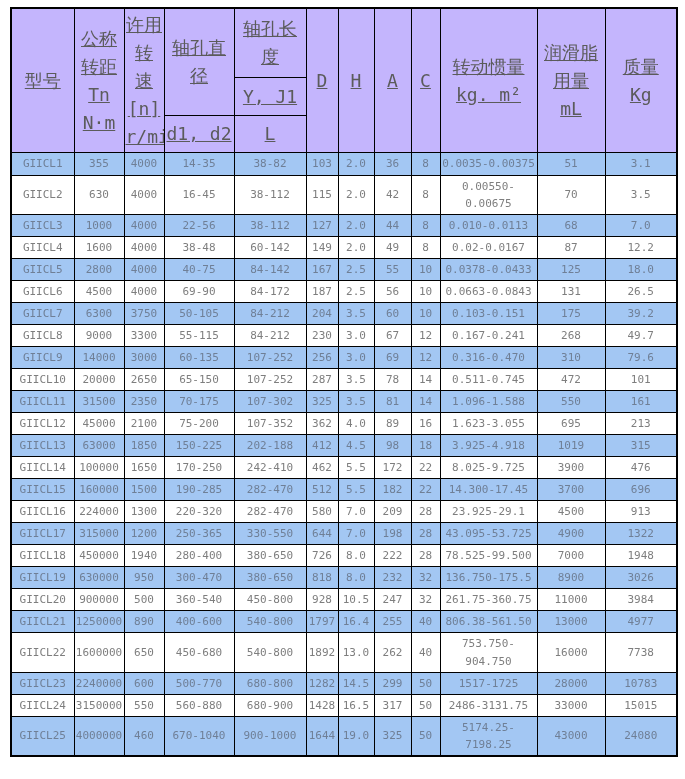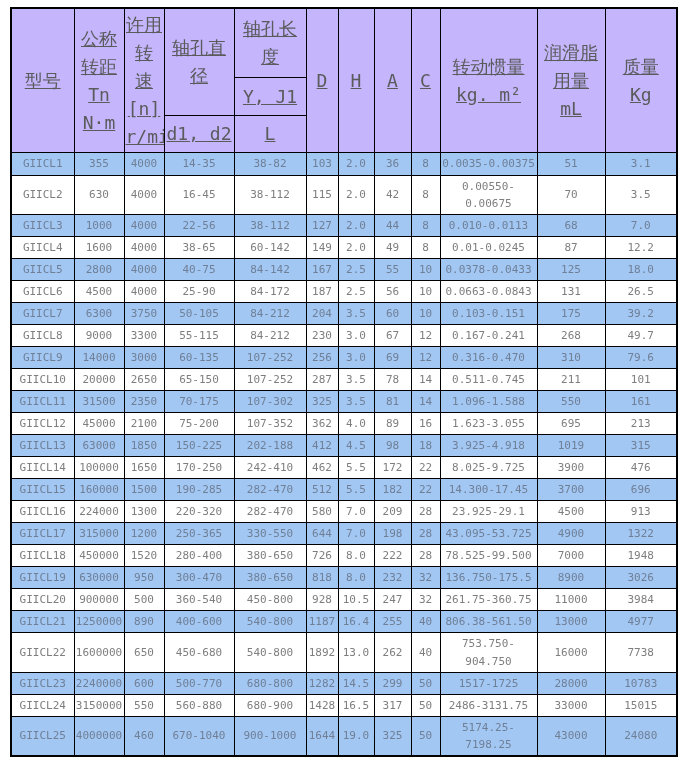--- a/index.html
+++ b/index.html
@@ -141,27 +141,27 @@
           <td>44</td>
           <td>8</td>
           <td>0.010-0.0113</td>
           <td>68</td>
           <td>7.0</td>
         </tr>
         <tr>
           <td>GIICL4</td>
           <td>1600</td>
           <td>4000</td>
-          <td>38-65</td>
+          <td>38-48</td>
           <td>60-142</td>
           <td>149</td>
           <td>2.0</td>
           <td>49</td>
           <td>8</td>
-          <td>0.01-0.0245</td>
+          <td>0.02-0.0167</td>
           <td>87</td>
           <td>12.2</td>
         </tr>
         <tr>
           <td>GIICL5</td>
           <td>2800</td>
           <td>4000</td>
           <td>40-75</td>
           <td>84-142</td>
           <td>167</td>
@@ -169,21 +169,21 @@
           <td>55</td>
           <td>10</td>
           <td>0.0378-0.0433</td>
           <td>125</td>
           <td>18.0</td>
         </tr>
         <tr>
           <td>GIICL6</td>
           <td>4500</td>
           <td>4000</td>
-          <td>25-90</td>
+          <td>69-90</td>
           <td>84-172</td>
           <td>187</td>
           <td>2.5</td>
           <td>56</td>
           <td>10</td>
           <td>0.0663-0.0843</td>
           <td>131</td>
           <td>26.5</td>
         </tr>
         <tr>
@@ -232,21 +232,21 @@
           <td>GIICL10</td>
           <td>20000</td>
           <td>2650</td>
           <td>65-150</td>
           <td>107-252</td>
           <td>287</td>
           <td>3.5</td>
           <td>78</td>
           <td>14</td>
           <td>0.511-0.745</td>
-          <td>211</td>
+          <td>472</td>
           <td>101</td>
         </tr>
         <tr>
           <td>GIICL11</td>
           <td>31500</td>
           <td>2350</td>
           <td>70-175</td>
           <td>107-302</td>
           <td>325</td>
           <td>3.5</td>
@@ -336,21 +336,21 @@
           <td>7.0</td>
           <td>198</td>
           <td>28</td>
           <td>43.095-53.725</td>
           <td>4900</td>
           <td>1322</td>
         </tr>
         <tr>
           <td>GIICL18</td>
           <td>450000</td>
-          <td>1520</td>
+          <td>1940</td>
           <td>280-400</td>
           <td>380-650</td>
           <td>726</td>
           <td>8.0</td>
           <td>222</td>
           <td>28</td>
           <td>78.525-99.500</td>
           <td>7000</td>
           <td>1948</td>
         </tr>
@@ -381,21 +381,21 @@
           <td>261.75-360.75</td>
           <td>11000</td>
           <td>3984</td>
         </tr>
         <tr>
           <td>GIICL21</td>
           <td>1250000</td>
           <td>890</td>
           <td>400-600</td>
           <td>540-800</td>
-          <td>1187</td>
+          <td>1797</td>
           <td>16.4</td>
           <td>255</td>
           <td>40</td>
           <td>806.38-561.50</td>
           <td>13000</td>
           <td>4977</td>
         </tr>
         <tr>
           <td>GIICL22</td>
           <td>1600000</td>

